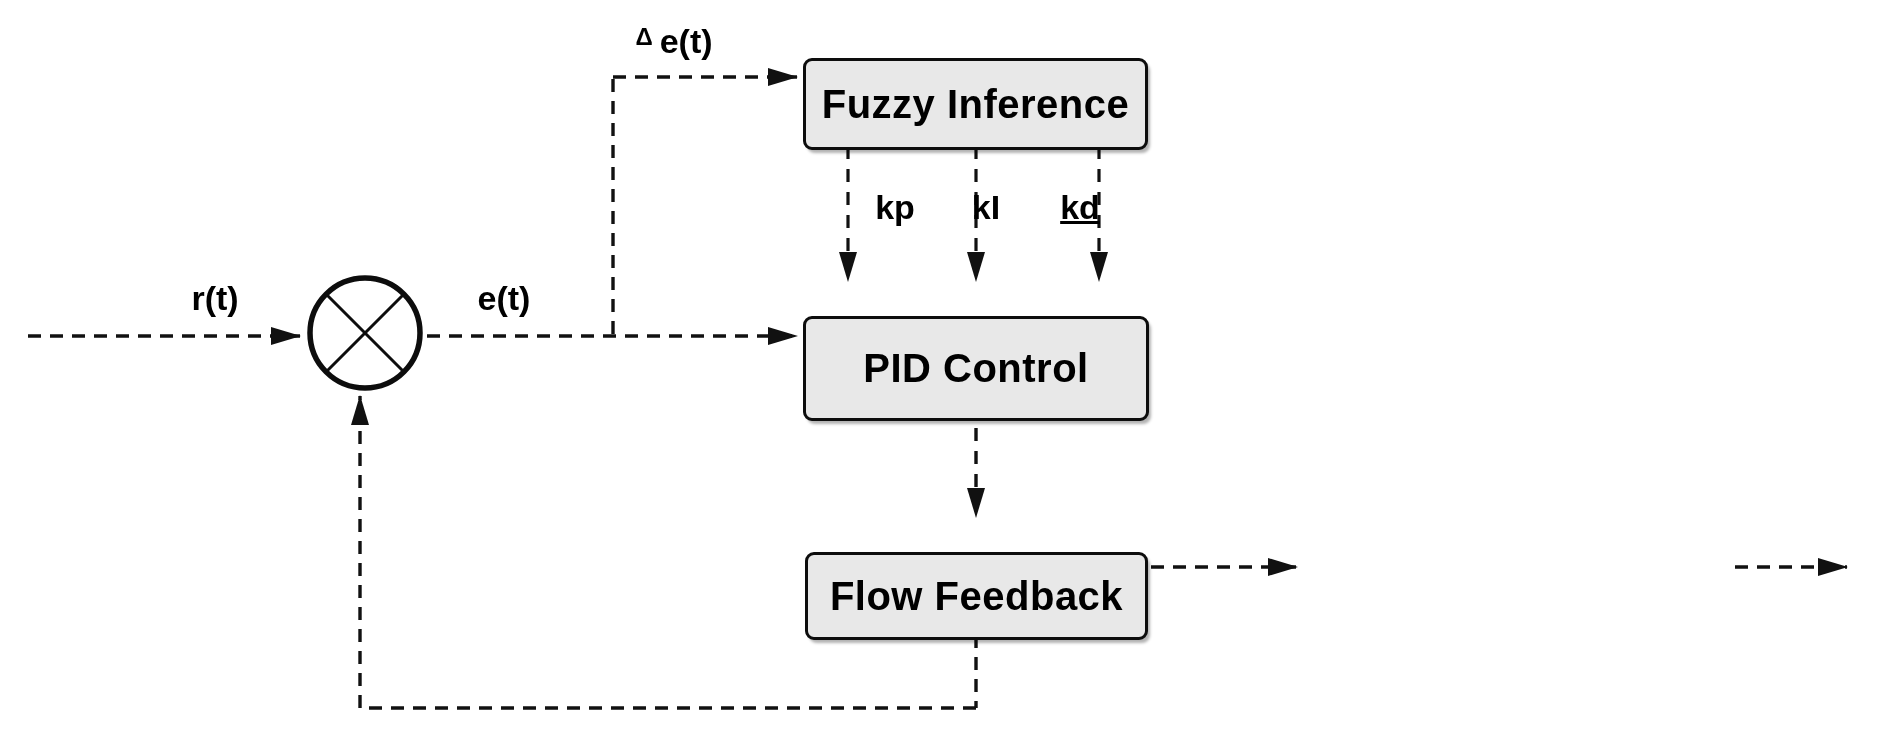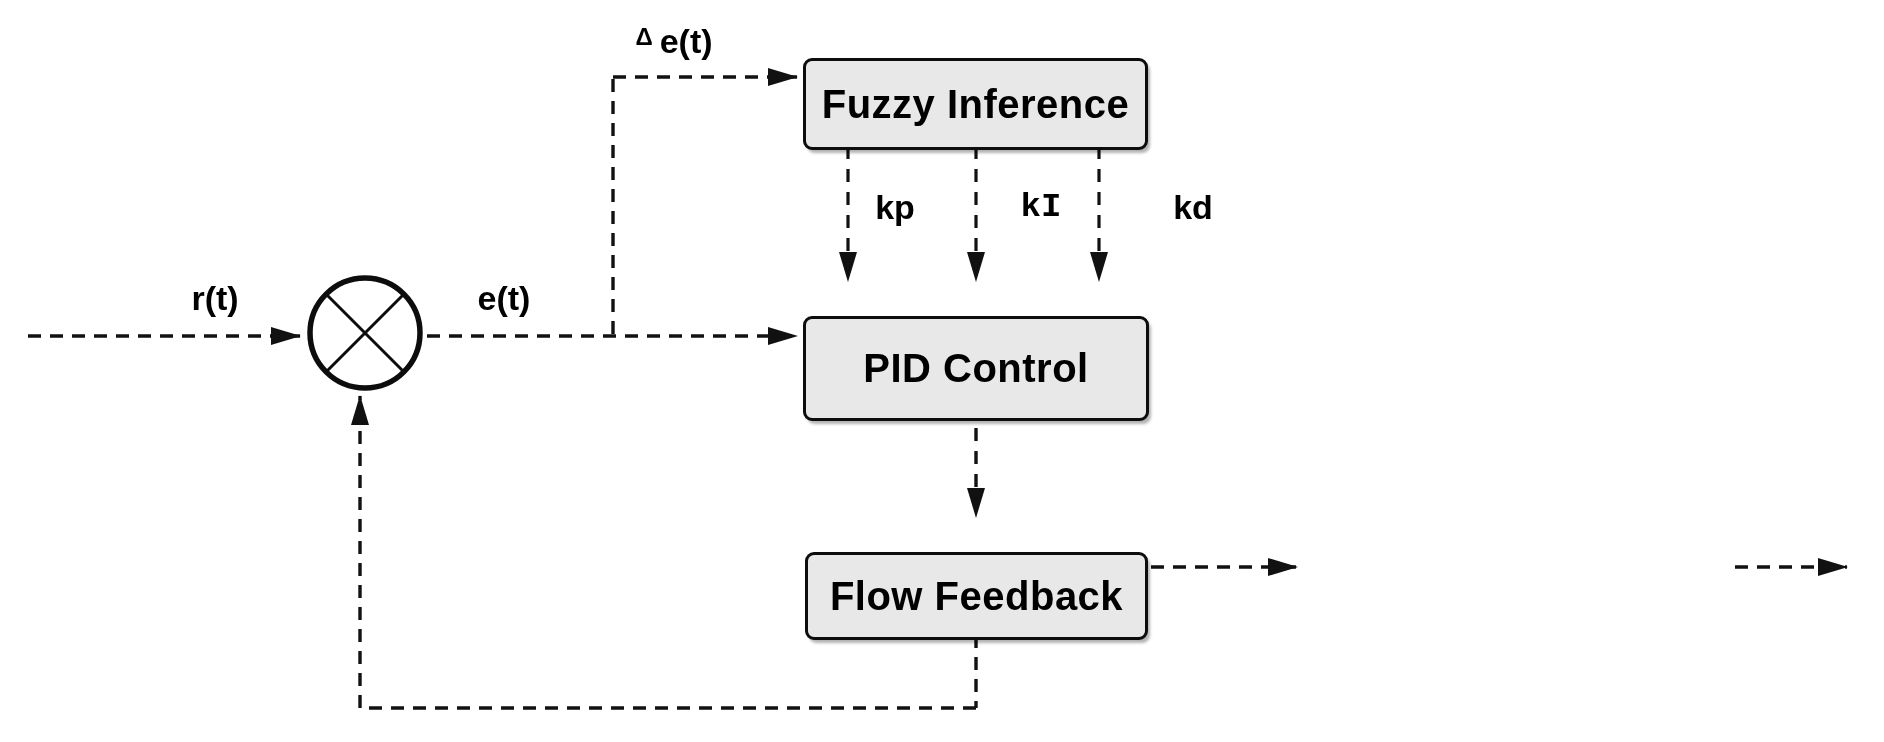--- a/index.html
+++ b/index.html
@@ -110,17 +110,17 @@
 
   <div class="sig-label" style="left:504px; top:298px;">e(t)</div>
 
   <div class="sig-label delta-label" style="left:674px; top:41px;">
     <span class="delta-sym">Δ</span>
     <span>e(t)</span>
   </div>
 
   <div class="sig-label" style="left:895px; top:207px;text-align:right;">kp</div>
 
-  <div class="sig-label" style="left:1041px; top:207px;font-family:Liberation Mono, monospace;">kI</div>
+  <div class="sig-label" style="left:986px; top:207px;">kI</div>
 
-  <div class="sig-label" style="left:1193px; top:207px;">kd</div>
+  <div class="sig-label" style="left:1080px; top:207px;text-decoration:underline;">kd</div>
 
 </div>
 
 </body></html>

